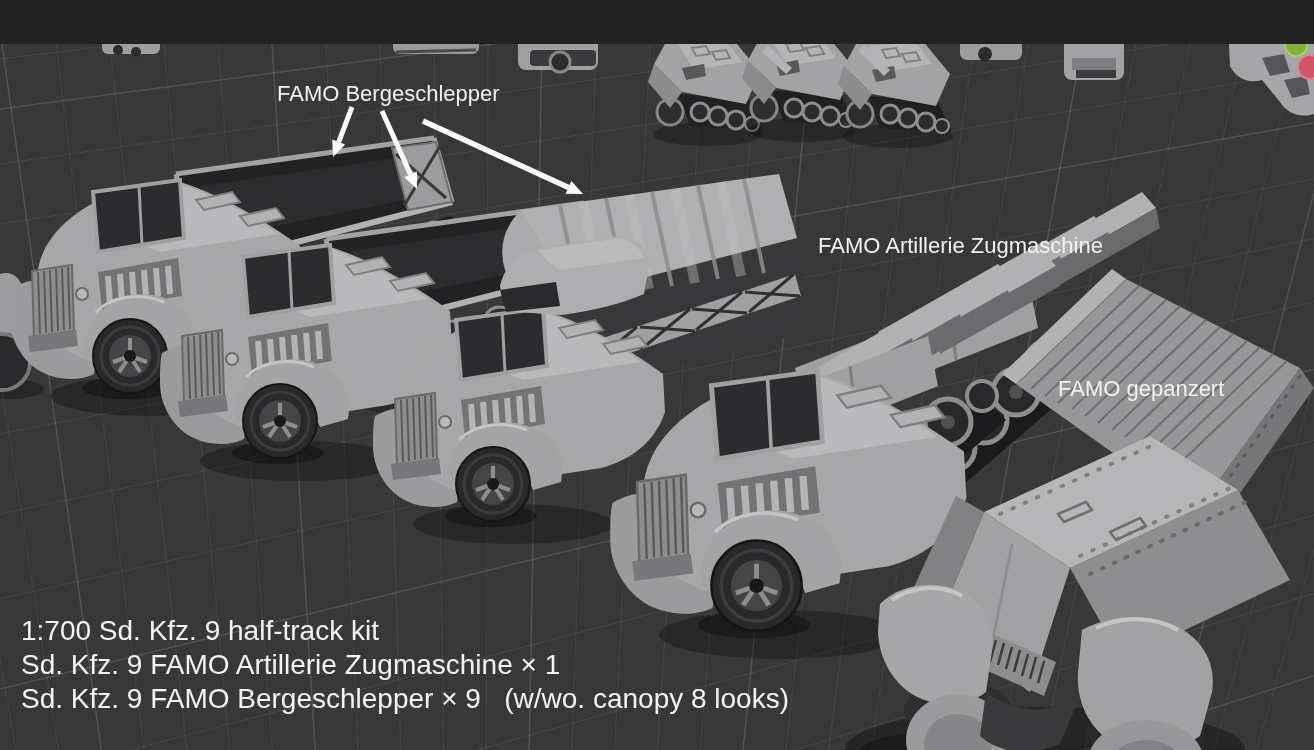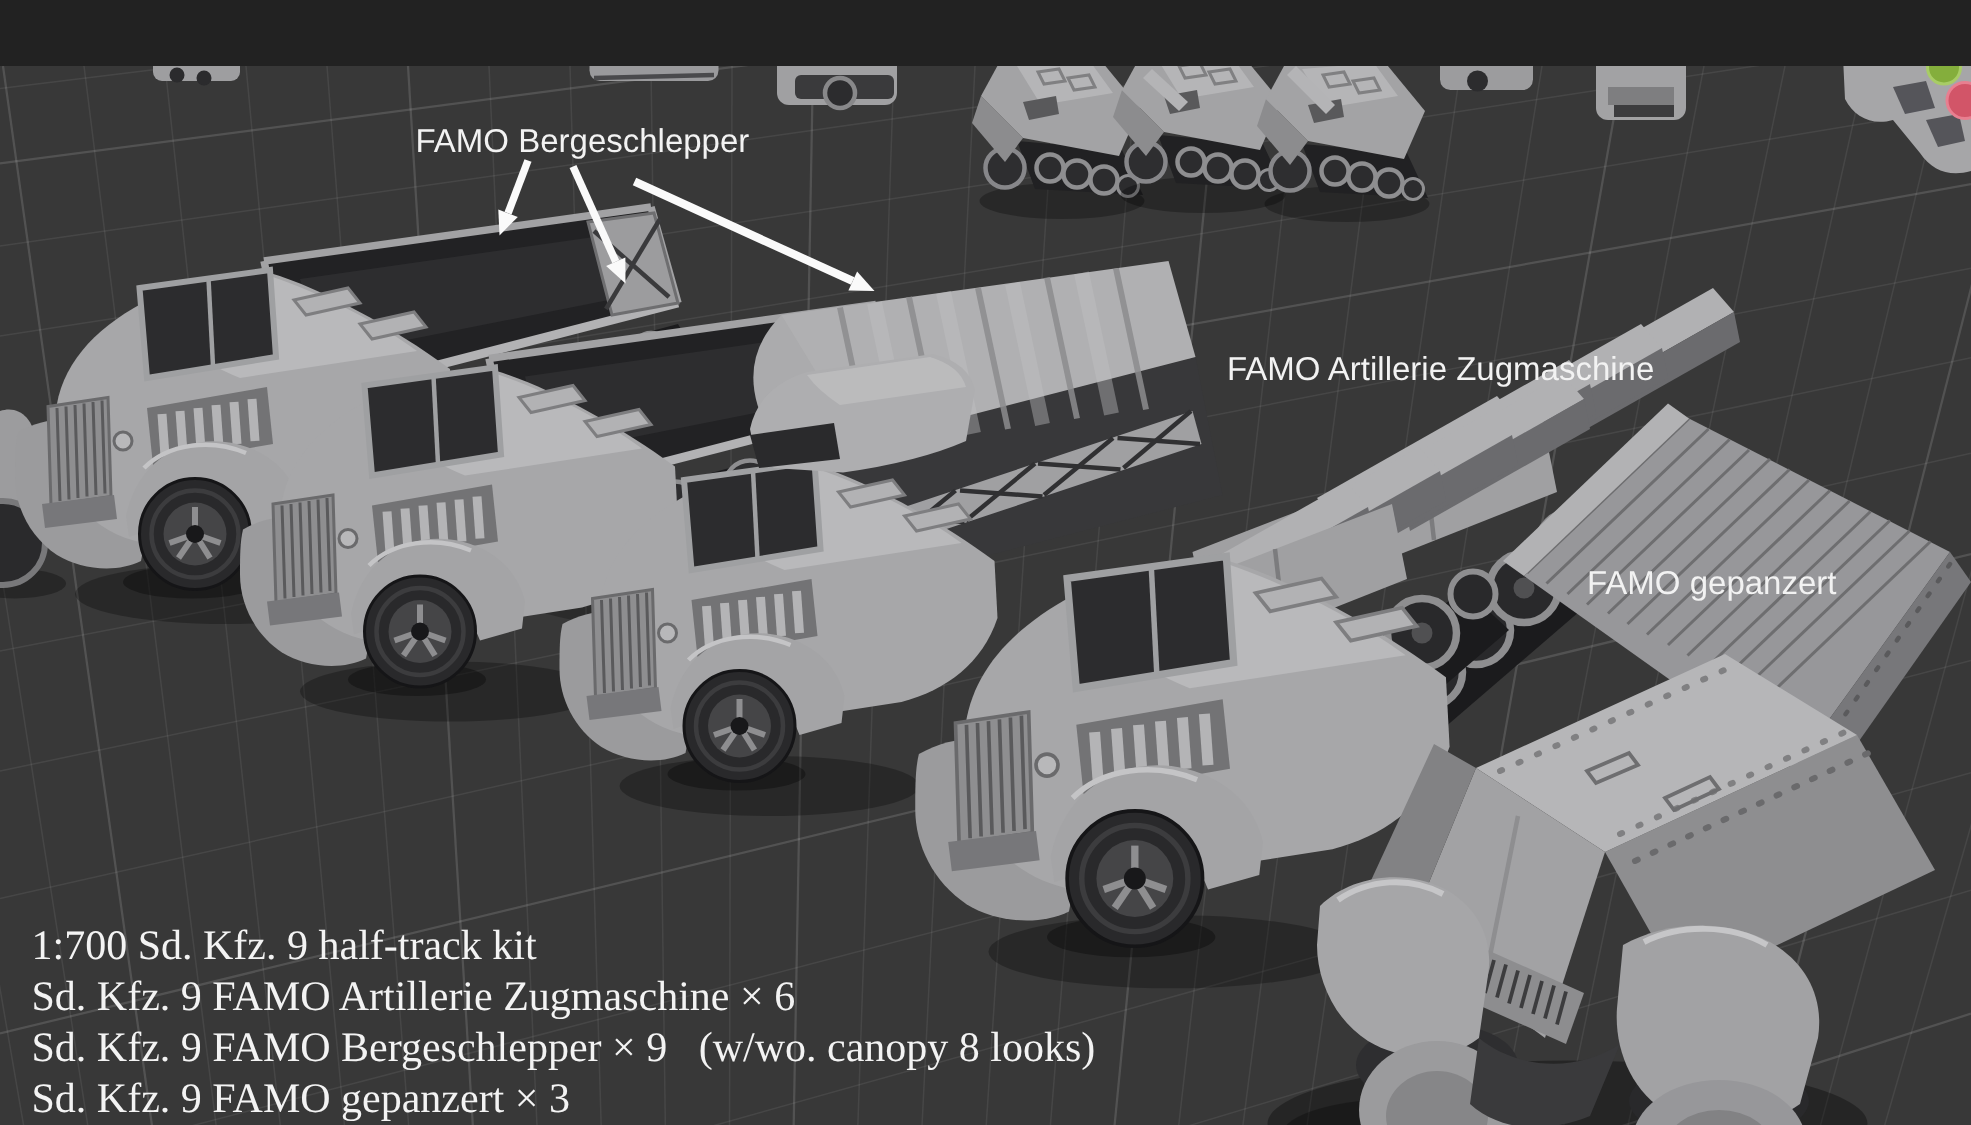--- a/index.html
+++ b/index.html
@@ -7,21 +7,20 @@
     position:relative;width:1314px;height:750px;overflow:hidden;
     background:#383838;
     font-family:"Liberation Sans", sans-serif;
     margin-top:44px;
   }
   #scene{position:absolute;left:0;top:0;}
   #caption{
     position:absolute;left:21px;top:570px;
     color:#f3f3f3;font-size:28px;line-height:34px;
     letter-spacing:0px;
-    font-family:Liberation Serif, serif;
   }
   #caption div{white-space:pre;}
   .lbl{
     fill:#f2f2f2;font-family:"Liberation Sans", sans-serif;
     font-size:22px;
   }
 </style>
 </head>
 <body>
 
@@ -368,17 +367,16 @@
   <text class="lbl" x="1058" y="352">FAMO gepanzert</text>
 
   <g>
     <circle cx="1296" cy="1" r="11" fill="#84ae3c" stroke="#a8cc66" stroke-width="2"></circle>
     <circle cx="1310" cy="23" r="12" fill="#d25568" stroke="#e87f90" stroke-width="2"></circle>
   </g>
 </svg>
 
 <div id="caption">
   <div>1:700 Sd. Kfz. 9 half-track kit</div>
-  <div>Sd. Kfz. 9 FAMO Artillerie Zugmaschine × 6</div>
+  <div>Sd. Kfz. 9 FAMO Artillerie Zugmaschine × 1</div>
   <div>Sd. Kfz. 9 FAMO Bergeschlepper × 9   (w/wo. canopy 8 looks)</div>
-  <div>Sd. Kfz. 9 FAMO gepanzert × 3</div>
 </div>
 </div>
 
 </body></html>

